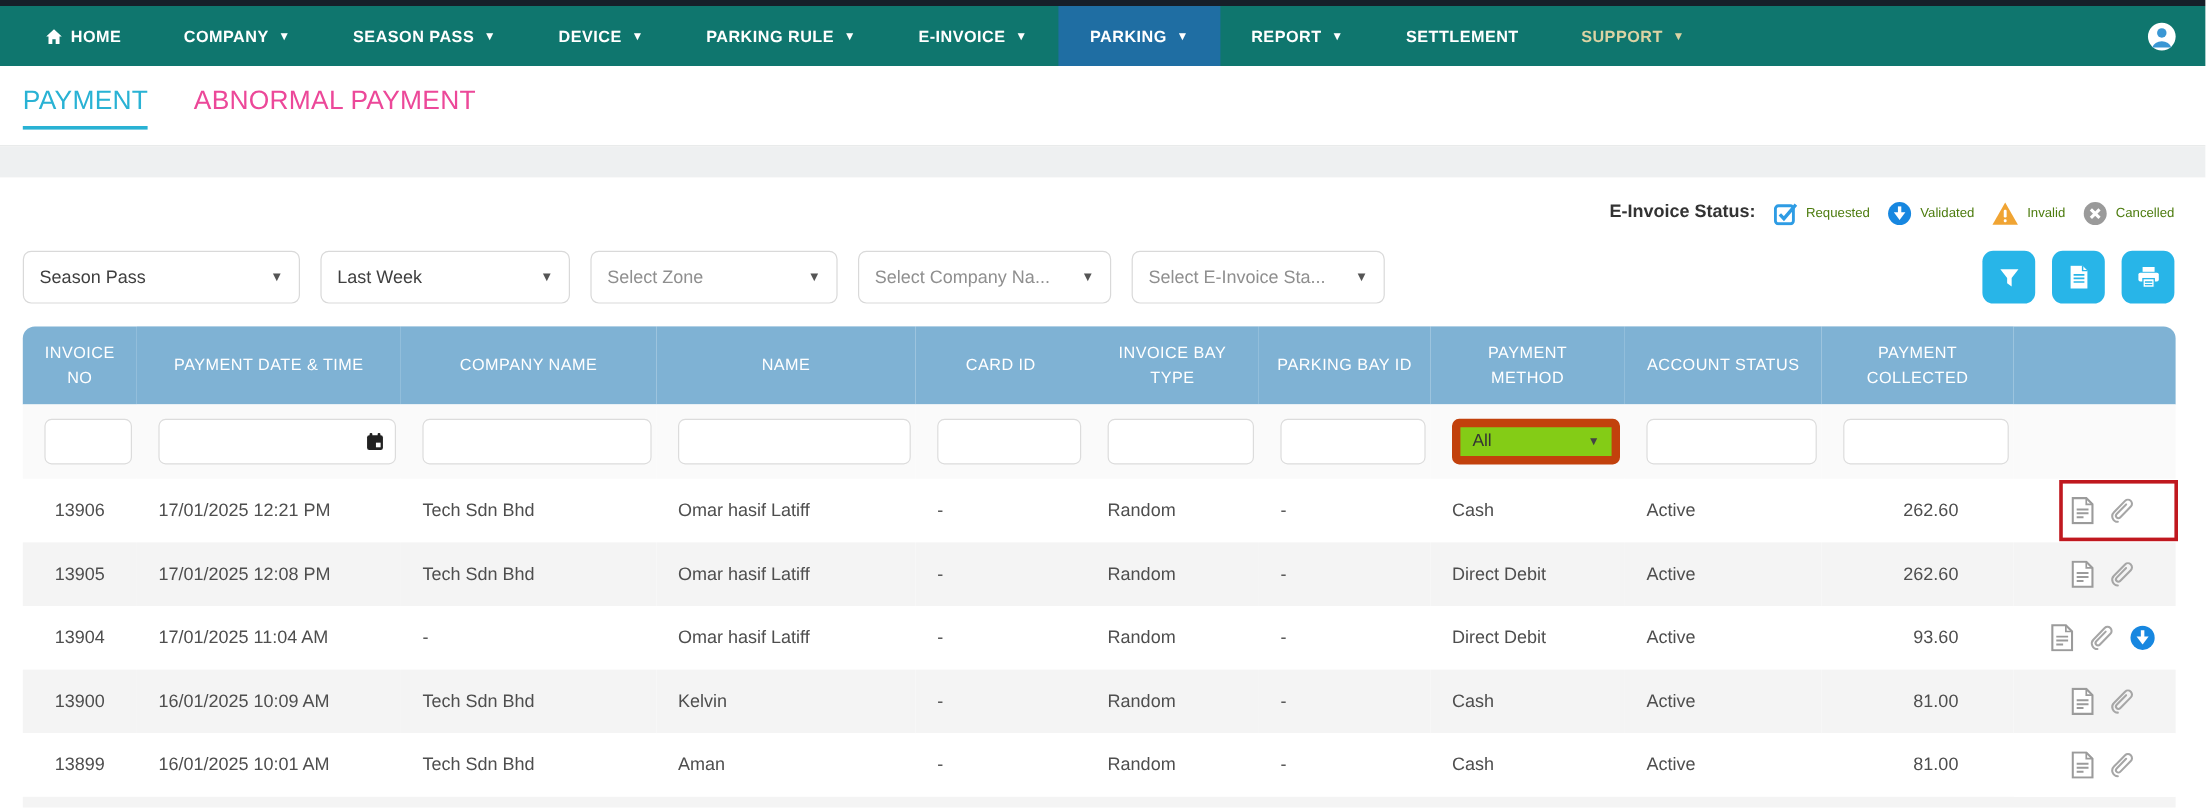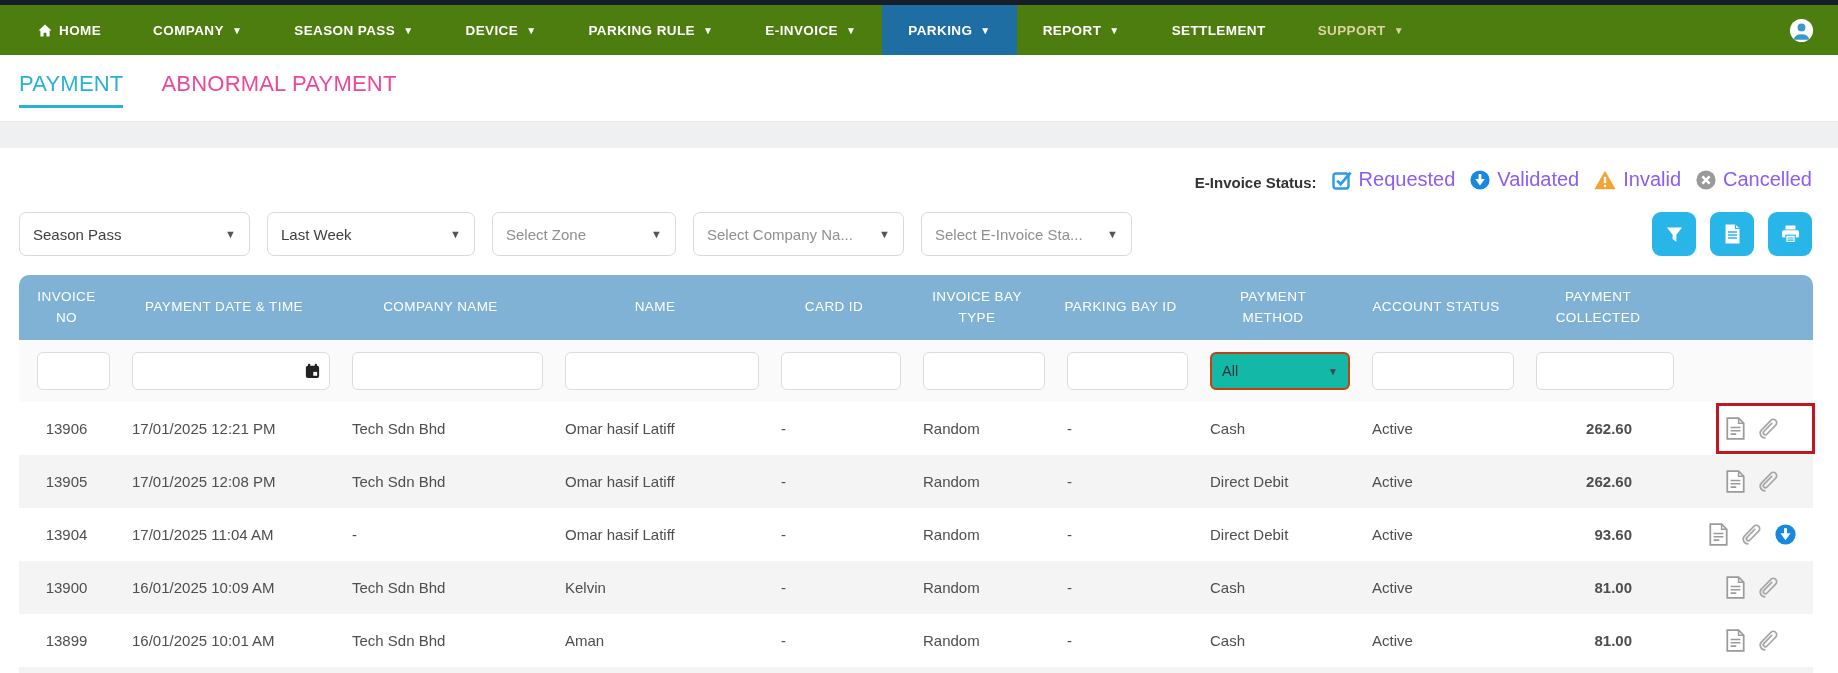--- a/index.html
+++ b/index.html
@@ -1,81 +1,81 @@
 <!DOCTYPE html>
 <html><head>
 <meta charset="utf-8">
 <style>
   * { box-sizing: border-box; margin: 0; padding: 0; }
   html,body { width: 1838px; height: 673px; overflow: hidden; }
   body { font-family: "Liberation Sans", sans-serif; background: #ffffff; }
 
   .top-strip { height: 5px; background: #161f29; }
 
-  .navbar { height: 50px; background: #4d7c0f; display: flex; align-items: stretch; padding-left: 12px; }
+  .navbar { height: 50px; background: #0f766e; display: flex; align-items: stretch; padding-left: 12px; }
   .nav-item { display: flex; align-items: center; gap: 7px; padding: 0 26px; font-size: 13.5px;
               font-weight: bold; letter-spacing: .4px; color: #ffffff; cursor: pointer; white-space: nowrap; }
   .nav-item.active { background: #1f6ea3; }
   .nav-item.highlight { color: #dcd3a4; }
   .nav-caret { font-size: 10px; margin-left: 1px; }
   .nav-spacer { flex: 1; }
   .nav-user { display: flex; align-items: center; padding: 0 24px; cursor: pointer; }
 
   .tabbar { background: #fff; height: 67px; padding: 16px 0 0 19px; display: flex; gap: 38px;
             border-bottom: 1px solid #e4e6e7; }
   .tab { font-size: 22px; color: #ec4899; letter-spacing: .2px; padding-bottom: 8px; cursor: pointer;
          border-bottom: 3px solid transparent; height: fit-content; }
   .tab.active { color: #29b2d4; border-bottom-color: #29b2d4; }
 
   .gray-band { height: 26px; background: #eef0f1; }
 
   .card { background: #fff; padding: 20px 26px 0 19px; }
   .card-head { display: flex; align-items: center; }
   .description { font-size: 15px; font-weight: bold; color: #222; letter-spacing: -.1px; }
-  .legend { margin-left: auto; display: flex; align-items: flex-end; gap: 15px; }
+  .legend { margin-left: auto; display: flex; align-items: flex-start; gap: 15px; }
   .legend-label { font-size: 15px; font-weight: bold; color: #333; }
-  .legend-item { display: flex; align-items: center; gap: 7px; font-size: 20px; color: #8b5cf6; cursor: default; }
+  .legend-item { display: flex; align-items: center; gap: 7px; font-size: 11px; color: #4d7c0f; cursor: default; }
 
   .filters { display: flex; align-items: center; margin-top: 21px; gap: 17px; }
   .select, .date-input { height: 44px; border: 1px solid #d9d9d9; border-radius: 7px; background: #fff;
             display: flex; align-items: center; padding: 0 13px; font-size: 15px; color: #3f3f3f;
             cursor: pointer; position: relative; }
   .select { justify-content: space-between; }
   .select .caret-down { color: #555; font-size: 11px; }
   .select.placeholder-style > span:first-child { color: #8f8f8f; }
   .date-input { justify-content: space-between; }
   .w231 { width: 231px; } .w208 { width: 208px; } .w217 { width: 217px; }
-  .w207 { width: 184px; } .w211 { width: 211px; }
+  .w207 { width: 206px; } .w211 { width: 211px; }
   .btn-group { margin-left: auto; display: flex; gap: 14px; }
   .btn { width: 44px; height: 44px; border: none; border-radius: 9px; background: #28b5e8;
          display: flex; align-items: center; justify-content: center; cursor: pointer; }
 
   table { width: 1794px; margin-top: 19px; border-collapse: separate; border-spacing: 0; table-layout: fixed; }
   thead th { background: #7fb2d4; color: #fff; font-weight: normal; font-size: 13.5px; letter-spacing: .4px;
              height: 65px; vertical-align: middle; text-align: center; line-height: 1.5;
              white-space: pre-line; }
   thead th:first-child { border-top-left-radius: 10px; }
   thead th:last-child { border-top-right-radius: 10px; }
 
   .filter-row td { height: 62px; background: #fafafa; padding: 0 4px 0 18px; vertical-align: middle; }
   .filter-row input { width: 100%; height: 38px; border: 1px solid #dcdcdc; border-radius: 6px;
                       background: #fff; font-size: 14px; color: #444; padding: 0 9px;
                       font-family: "Liberation Sans", sans-serif; }
   .date-filter-wrap { position: relative; }
   .date-filter-wrap .cal { position: absolute; right: 10px; top: 50%; transform: translateY(-50%); }
-  .mini-select { height: 38px; border: 2px solid #c2410c; border-radius: 6px; background: #14b8a6;
+  .mini-select { height: 38px; border: 7px solid #c2410c; border-radius: 6px; background: #84cc16;
                  display: flex; align-items: center; justify-content: space-between; padding: 0 10px;
                  font-size: 14.5px; color: #333; cursor: pointer; }
   .mini-select .caret-down { font-size: 10px; color: #444; }
 
   .data-row td { height: 53px; font-size: 15px; color: #4e4e4e; padding-left: 18px; vertical-align: middle;
                  background: #fff; }
   .data-row.even td { background: #f4f4f4; }
   td.col-invoice_no { text-align: center; padding-left: 0; }
-  td.col-collected { text-align: right; padding-right: 46px; font-weight: bold; }
+  td.col-collected { text-align: right; padding-right: 46px; }
   td.col-actions { position: relative; padding-left: 0; }
   .actions-wrap { display: flex; align-items: center; justify-content: center; gap: 13px; padding-left: 14px; }
   .action-icon { display: inline-flex; cursor: pointer; }
   .red-box { position: absolute; top: 1px; bottom: 1px; left: 38px; right: -2px;
              border: 3px solid #c0181f; pointer-events: none; }
   .partial-row td { height: 53px; background: #f4f4f4; }
 </style>
 </head>
 <body>
 

